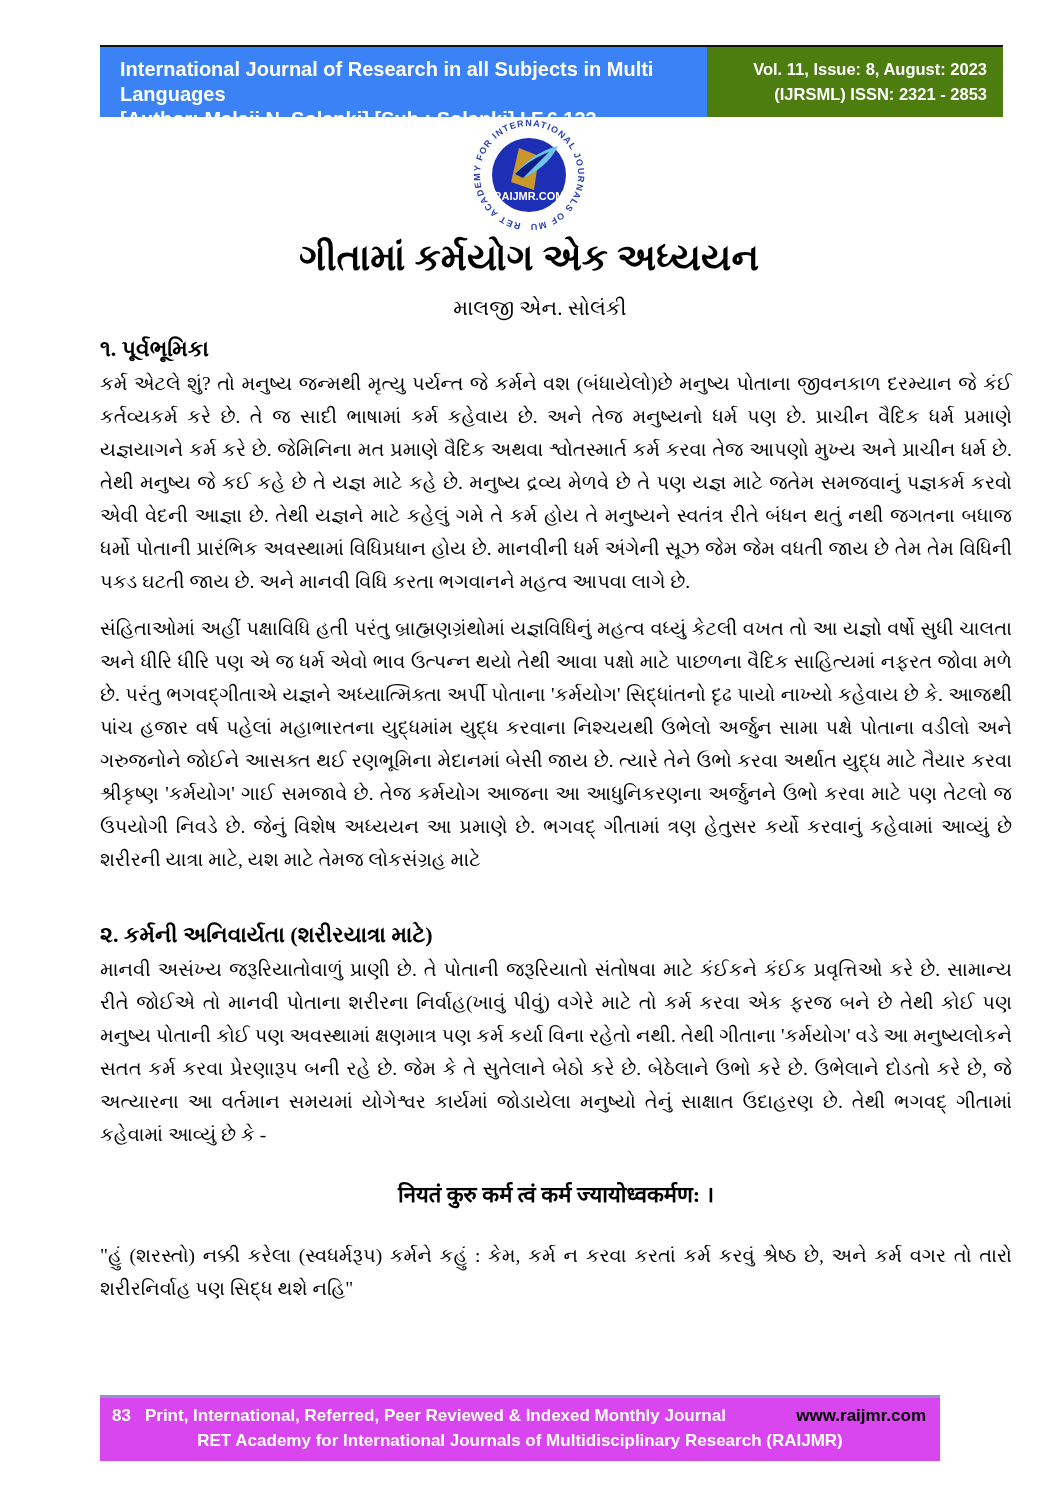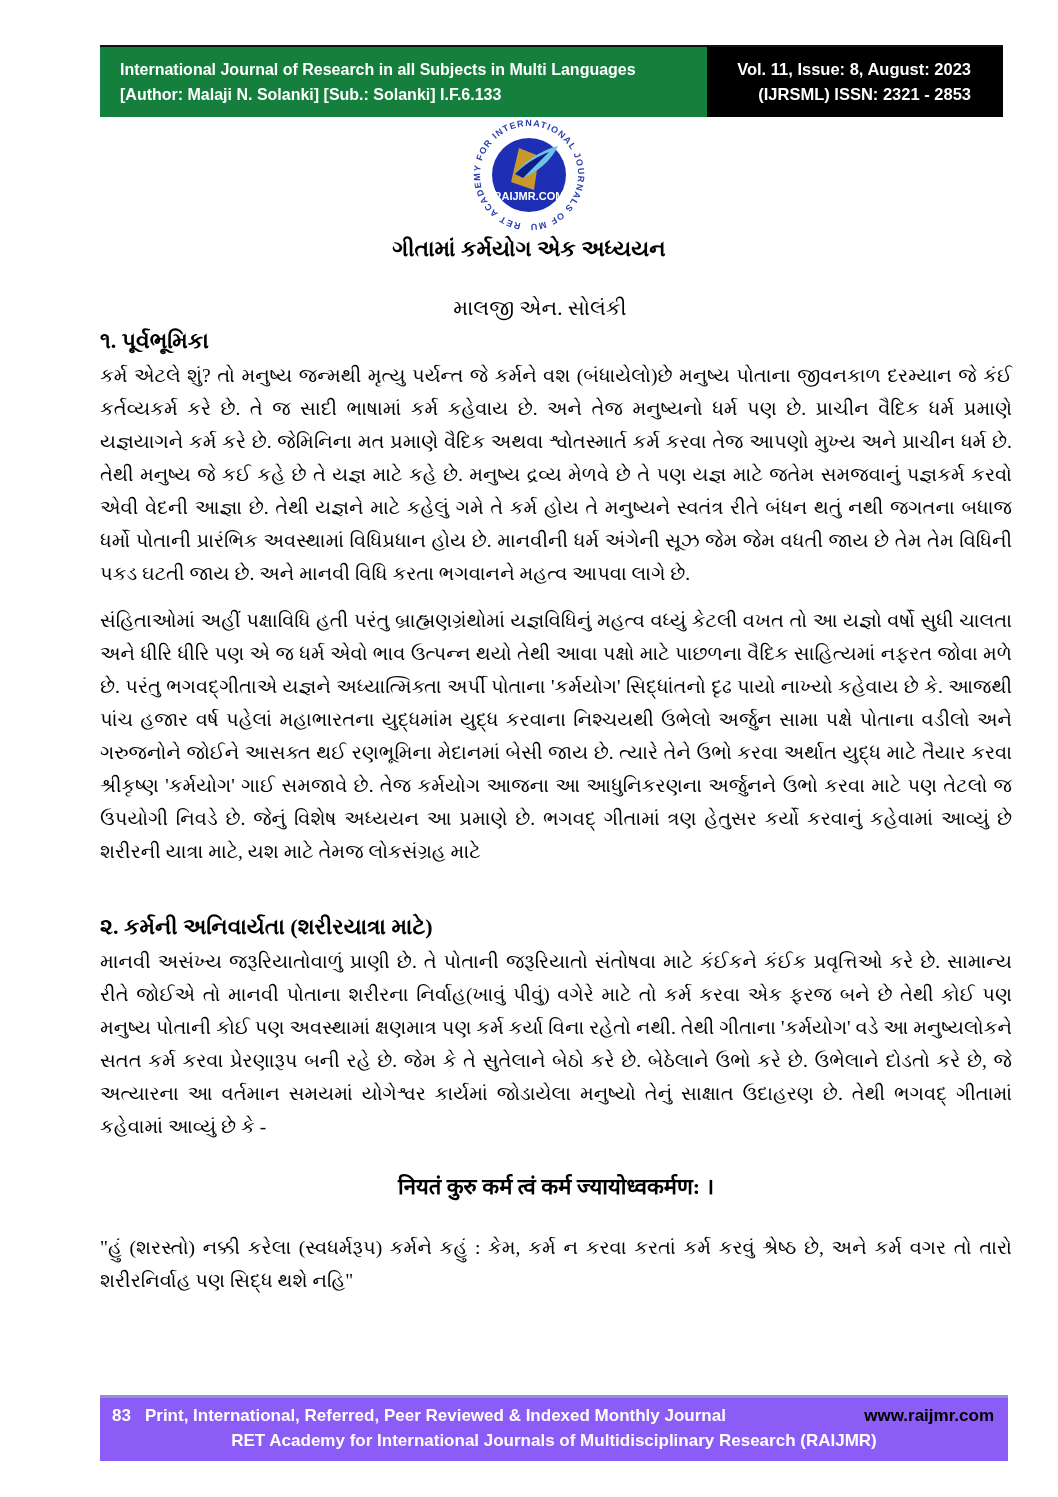--- a/index.html
+++ b/index.html
@@ -12,56 +12,56 @@
     color:#111;
     overflow:hidden;
   }
   
   .topbar{
     position:absolute;top:45px;left:100px;width:903px;height:70px;
     display:flex;border-top:2px solid #111;
     font-family:"Liberation Sans","DejaVu Sans",sans-serif;
   }
   .topbar .left{
-    background:#15803d;color:#fff;flex:0 0 607px;
+    background:#3b82f6;color:#fff;flex:0 0 607px;
     padding:10px 0 16px 20px;box-sizing:border-box;
-    font-weight:bold;font-size:16px;line-height:25px;
+    font-weight:bold;font-size:20px;line-height:25px;
   }
   .topbar .right{
-    background:#000000;color:#fff;flex:1;
-    padding:10px 32px 0 0;box-sizing:border-box;
+    background:#4d7c0f;color:#fff;flex:1;
+    padding:10px 16px 0 0;box-sizing:border-box;
     text-align:right;font-weight:bold;font-size:16.5px;line-height:25px;
   }
   
   .logo-wrap{position:absolute;top:116px;left:0;width:100%;text-align:center;}
   
   .title{
     position:absolute;top:236px;left:0;width:100%;
-    text-align:center;font-weight:bold;font-size:22px;color:#000;
+    text-align:center;font-weight:bold;font-size:37px;color:#000;
   }
   .author{
     position:absolute;top:296px;left:0;width:100%;
     text-align:center;font-size:21px;color:#000;margin-left:11px;
   }
   
   .content{
-    position:absolute;top:324px;left:100px;width:912px;
+    position:absolute;top:332px;left:100px;width:912px;
     font-size:19.5px;line-height:33px;text-align:justify;color:#000;
   }
   .sec-heading{font-weight:bold;font-size:22px;margin:0 0 2px 0;text-align:left;}
   .para{margin:0;}
   .para + .para{margin-top:14px;}
   .sec2{margin-top:42px;}
   .verse{margin-top:24px;text-align:center;font-weight:bold;font-size:22px;line-height:40px;}
   .verse div{margin:0;}
   .quote{margin-top:24px;}
   
   .botbar{
-    position:absolute;top:1395px;left:100px;width:908px;height:66px;
-    background:#8b5cf6;border-top:3px solid #8f94cf;box-sizing:border-box;
+    position:absolute;top:1395px;left:100px;width:840px;height:66px;
+    background:#d946ef;border-top:3px solid #8f94cf;box-sizing:border-box;
     font-family:"Liberation Sans","DejaVu Sans",sans-serif;
     color:#fff;font-weight:bold;font-size:17px;
   }
   .botbar .row1{
     display:flex;align-items:center;margin:8px 14px 0 12px;gap:14px;
   }
   .botbar .row1 .spacer{flex:1;}
   .botbar .url{color:#000;cursor:pointer;}
   .botbar .row2{text-align:center;margin-top:5px;}
 </style>

